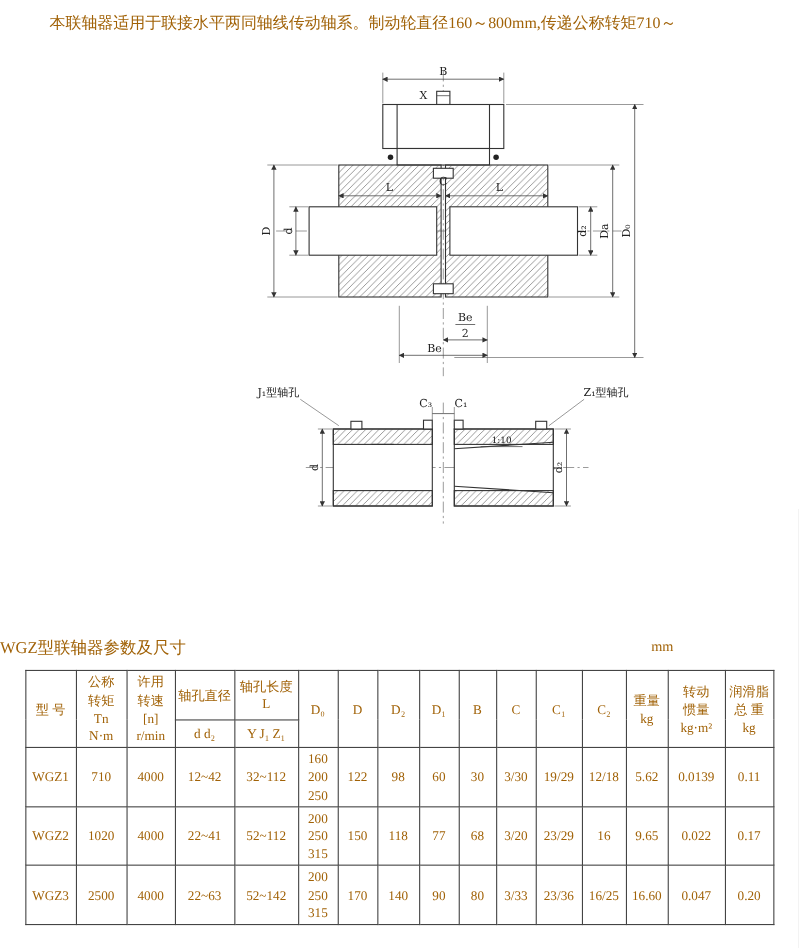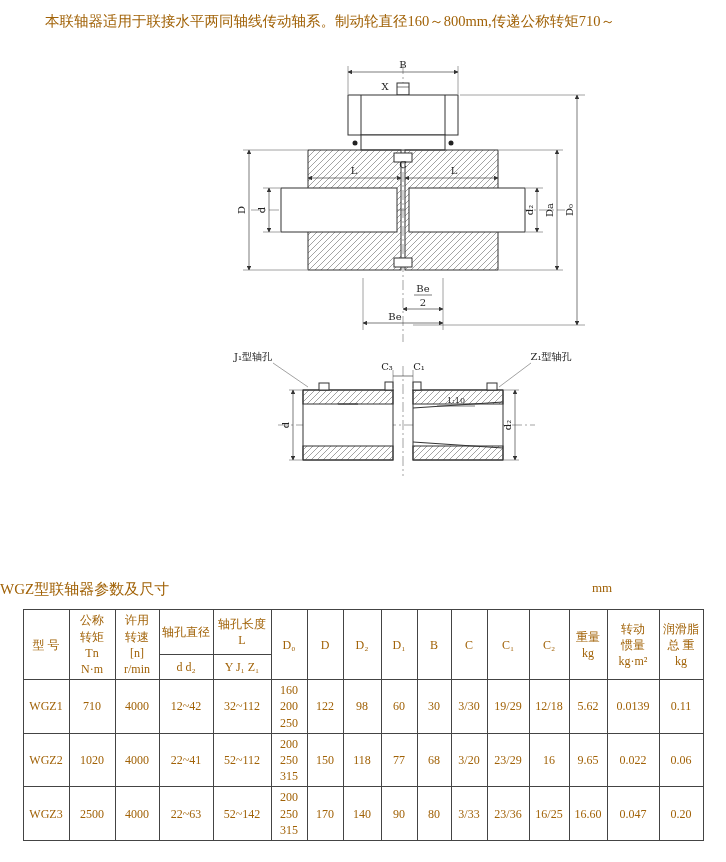--- a/index.html
+++ b/index.html
@@ -285,21 +285,21 @@
 315</td>
         <td>150</td>
         <td>118</td>
         <td>77</td>
         <td>68</td>
         <td>3/20</td>
         <td>23/29</td>
         <td>16</td>
         <td>9.65</td>
         <td>0.022</td>
-        <td>0.06</td>
+        <td>0.17</td>
       </tr>
       <tr>
         <td>WGZ3</td>
         <td>2500</td>
         <td>4000</td>
         <td>22~63</td>
         <td>52~142</td>
         <td>200
 250
 315</td>

